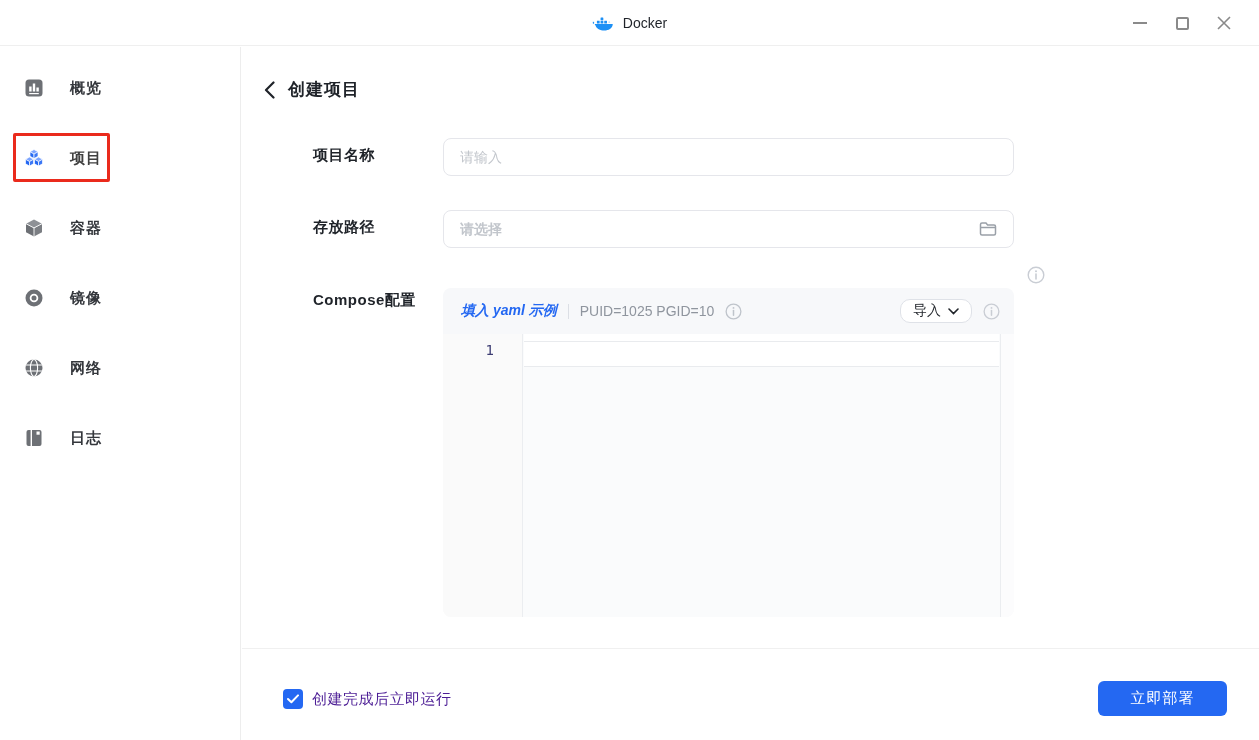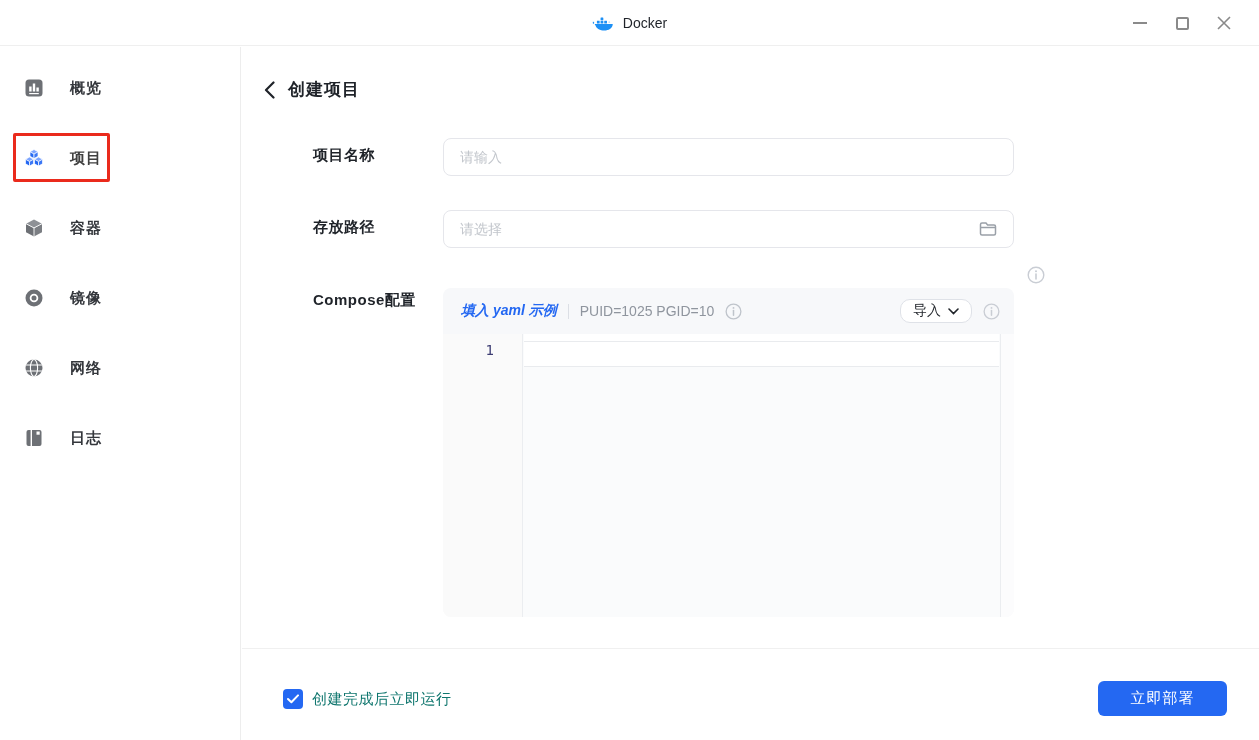--- a/index.html
+++ b/index.html
@@ -49,21 +49,21 @@
   .line-number { margin-top:8px; text-align:right; padding-right:28px; font-family:"DejaVu Sans Mono", monospace; font-size:14px; color:#3d3d73; }
   .scroll-track { position:absolute; right:0; top:0; bottom:0; width:14px; background:#fcfcfd; border-left:1px solid #ebedf0; }
   .top-strip { position:absolute; left:81px; right:15px; top:0; height:7px; background:#fff; }
   .active-line { position:absolute; left:81px; right:15px; top:7px; height:26px; background:#fff;
                  border-top:1px solid #e9ebee; border-bottom:1px solid #e9ebee; }
 
   
   .footer { position:absolute; left:0; right:0; bottom:0; height:92px; border-top:1px solid #f0f0f0; background:#fff; }
   .checkbox { position:absolute; left:41px; top:40px; width:20px; height:20px; background:#2468f2; border-radius:4px;
               display:flex; align-items:center; justify-content:center; cursor:pointer; }
-  .check-label { position:absolute; left:70px; top:41px; font-size:15px; color:#0f766e; letter-spacing:0.5px; }
+  .check-label { position:absolute; left:70px; top:41px; font-size:15px; color:#4c1d95; letter-spacing:0.5px; }
   .deploy-btn { position:absolute; right:32px; top:32px; width:129px; height:35px; background:#2468f2; border:none; border-radius:6px;
                 color:#fff; font-size:15px; display:flex; align-items:center; justify-content:center; cursor:pointer;
                 font-family:"Liberation Sans", sans-serif; letter-spacing:1px; }
 </style>
 </head>
 <body>
 
 <div class="app">
 
   <div class="titlebar">
@@ -170,21 +170,21 @@
       <svg width="11" height="18" viewBox="0 0 11 18" style="cursor:pointer">
         <path d="M9.5 1.5 L2 9 L9.5 16.5" stroke="#1f2329" stroke-width="2.2" fill="none" stroke-linecap="round" stroke-linejoin="round"></path>
       </svg>
       <span class="page-title">创建项目</span>
     </div>
 
     <span class="form-label" style="top:99px;">项目名称</span>
     <input class="text-input" style="top: 91px;" type="text" placeholder="请输入">
 
     <span class="form-label" style="top:171px;">存放路径</span>
-    <input class="text-input" style="top: 163px;" type="text" placeholder="请选择">
+    <input class="text-input" style="top: 163px; font-weight: bold;" type="text" placeholder="请选择">
     <svg class="input-trailing-icon" style="top:172px;" viewBox="0 0 20 20">
       <path d="M2.5 5.5 a1.5 1.5 0 0 1 1.5-1.5 h4 l1.6 2 h6.4 a1.5 1.5 0 0 1 1.5 1.5 v7 a1.5 1.5 0 0 1-1.5 1.5 h-12 a1.5 1.5 0 0 1-1.5-1.5 z" fill="none" stroke="#9aa0a8" stroke-width="1.5"></path>
       <path d="M2.5 8.5 H17.5" stroke="#9aa0a8" stroke-width="1.5"></path>
     </svg>
     <svg class="row-info-icon" style="top:219px;" viewBox="0 0 18 18">
       <circle cx="9" cy="9" r="7.8" fill="none" stroke="#c9cdd4" stroke-width="1.4"></circle>
       <path d="M9 8 V13" stroke="#c9cdd4" stroke-width="1.6" stroke-linecap="round"></path>
       <circle cx="9" cy="5.2" r="1" fill="#c9cdd4"></circle>
     </svg>
 

